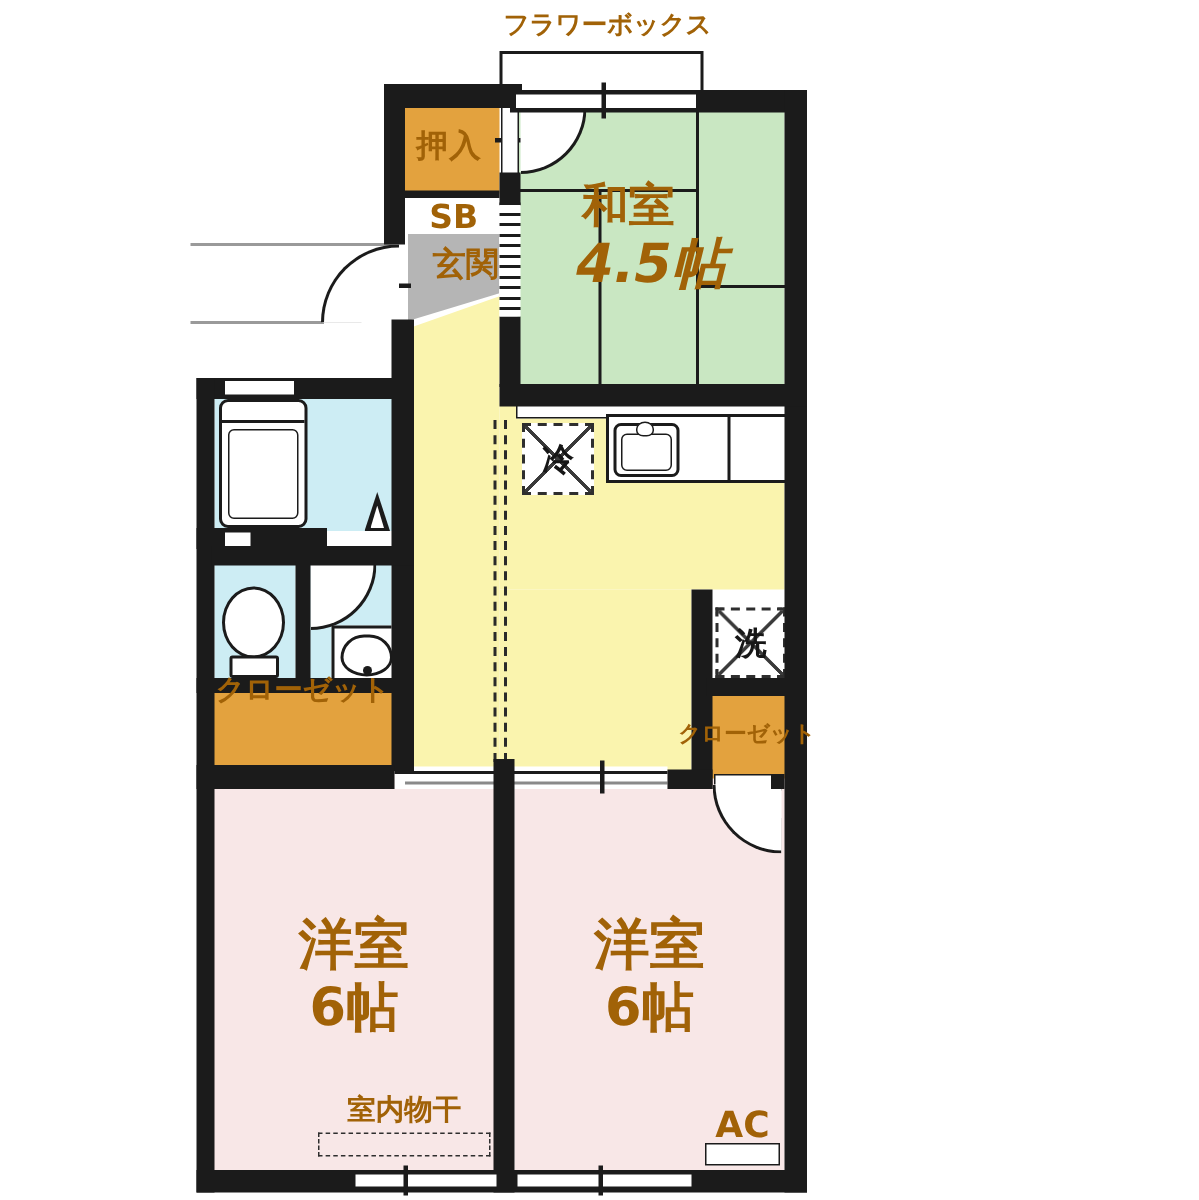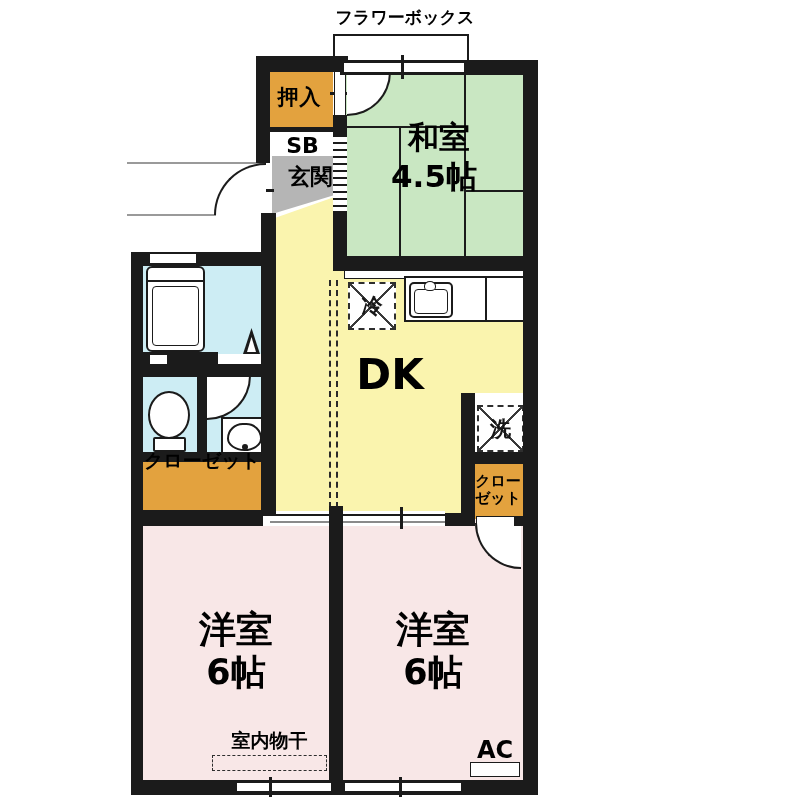--- a/index.html
+++ b/index.html
@@ -2,21 +2,21 @@
 <html><head>
 <meta charset="utf-8">
 <style>
   html,body{margin:0;padding:0;background:#ffffff;}
   #plan{position:relative;width:799px;height:800px;background:#fff;overflow:hidden;
         font-family:"DejaVu Sans","Liberation Sans",sans-serif;}
   .abs{position:absolute;}
   .wall{position:absolute;background:#1b1b1b;}
   .fill{position:absolute;}
   .lbl{position:absolute;display:flex;align-items:center;justify-content:center;
-       font-weight:bold;color:#000000;text-align:center;line-height:1.15;white-space:nowrap;}
+       font-weight:bold;color:#a16207;text-align:center;line-height:1.15;white-space:nowrap;}
   .arc{position:absolute;background:#fff;box-sizing:border-box;}
   .arc-br{border-right:2.5px solid #1b1b1b;border-bottom:2.5px solid #1b1b1b;border-bottom-right-radius:100% 100%;}
   .arc-tl{border-left:2.5px solid #1b1b1b;border-top:2.5px solid #1b1b1b;border-top-left-radius:100% 100%;}
   .arc-bl{border-left:2.5px solid #1b1b1b;border-bottom:2.5px solid #1b1b1b;border-bottom-left-radius:100% 100%;}
   .leaf{position:absolute;background:#fff;border:1.5px solid #1b1b1b;box-sizing:border-box;}
   .thin{position:absolute;background:#1b1b1b;}
   .xbox{position:absolute;box-sizing:border-box;border:2px dashed #2e2e2e;
         background:linear-gradient(to top right,transparent calc(50% - 1px),#3a3a3a calc(50% - 1px) calc(50% + 1px),transparent calc(50% + 1px)),
                    linear-gradient(to bottom right,transparent calc(50% - 1px),#3a3a3a calc(50% - 1px) calc(50% + 1px),transparent calc(50% + 1px)),#fff;
         display:flex;align-items:center;justify-content:center;font-weight:bold;color:#161616;}
@@ -142,25 +142,24 @@
   <div class="thin" style="left:269px;top:777px;width:3px;height:20px;"></div>
   <div class="fill" style="left:345px;top:783px;width:116px;height:8px;background:#fff;"></div>
   <div class="thin" style="left:399px;top:777px;width:3px;height:20px;"></div>
 
   <div class="hatch" style="left:333px;top:135px;width:14px;height:76px;"></div>
 
   <div class="lbl" style="left:325px;top:6px;width:160px;height:24px;font-size:17px;">フラワーボックス</div>
   <div class="lbl" style="left:266px;top:73px;width:67px;height:48px;font-size:21px;letter-spacing:1px;">押入</div>
   <div class="lbl" style="left:272px;top:131px;width:61px;height:30px;font-size:22px;">SB</div>
   <div class="lbl" style="left:272px;top:158px;width:77px;height:38px;font-size:22px;">玄関</div>
-  <div class="lbl" style="left:350px;top:120px;width:178px;height:36px;font-size:31px;">和室</div>
-  <div class="lbl" style="left:345px;top:158px;width:178px;height:38px;font-size:31px;">4.5帖</div>
-  <div class="lbl" style="left:325px;top:352px;width:130px;height:46px;font-size:42px;">DK</div>
+  <div class="lbl" style="left:330px;top:120px;width:178px;height:36px;font-size:31px;">和室</div>
+  <div class="lbl" style="left:345px;top:158px;width:178px;height:38px;font-size:36px;font-style:italic;">4.5帖</div>
   <div class="lbl" style="left:141px;top:446px;width:122px;height:30px;font-size:19px;">クローゼット</div>
-  <div class="lbl" style="left:471px;top:464px;width:54px;height:52px;font-size:15px;flex-direction:column;">
+  <div class="lbl" style="left:471px;top:464px;width:54px;height:52px;font-size:15px;flex-direction:row;">
     <span>クロー</span>
     <span>ゼット</span>
   </div>
   <div class="lbl" style="left:141px;top:610px;width:190px;height:40px;font-size:37px;">洋室</div>
   <div class="lbl" style="left:141px;top:652px;width:190px;height:40px;font-size:35px;">6帖</div>
   <div class="lbl" style="left:343px;top:610px;width:180px;height:40px;font-size:37px;">洋室</div>
   <div class="lbl" style="left:343px;top:652px;width:180px;height:40px;font-size:35px;">6帖</div>
   <div class="lbl" style="left:212px;top:730px;width:115px;height:22px;font-size:19px;">室内物干</div>
   <div class="lbl" style="left:470px;top:742px;width:50px;height:18px;font-size:24px;">AC</div>
 

